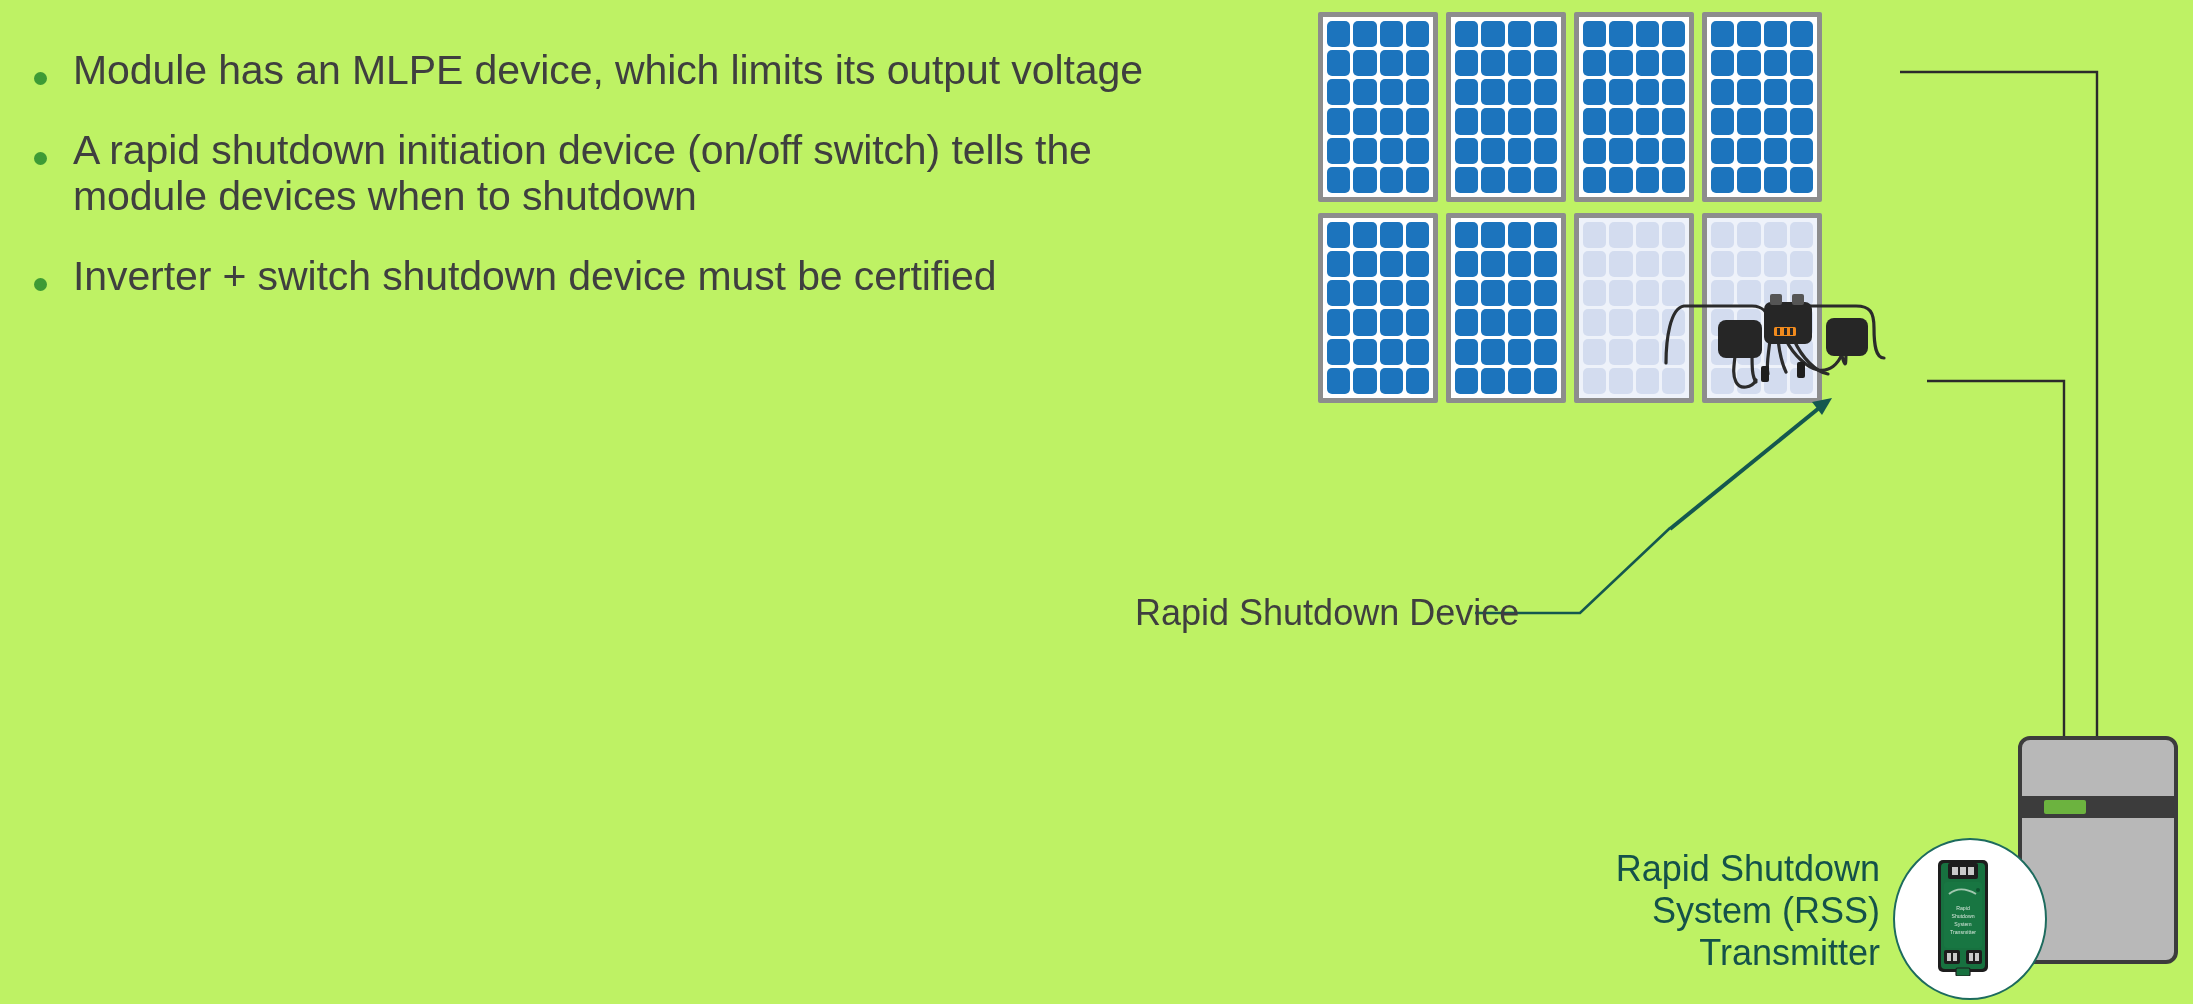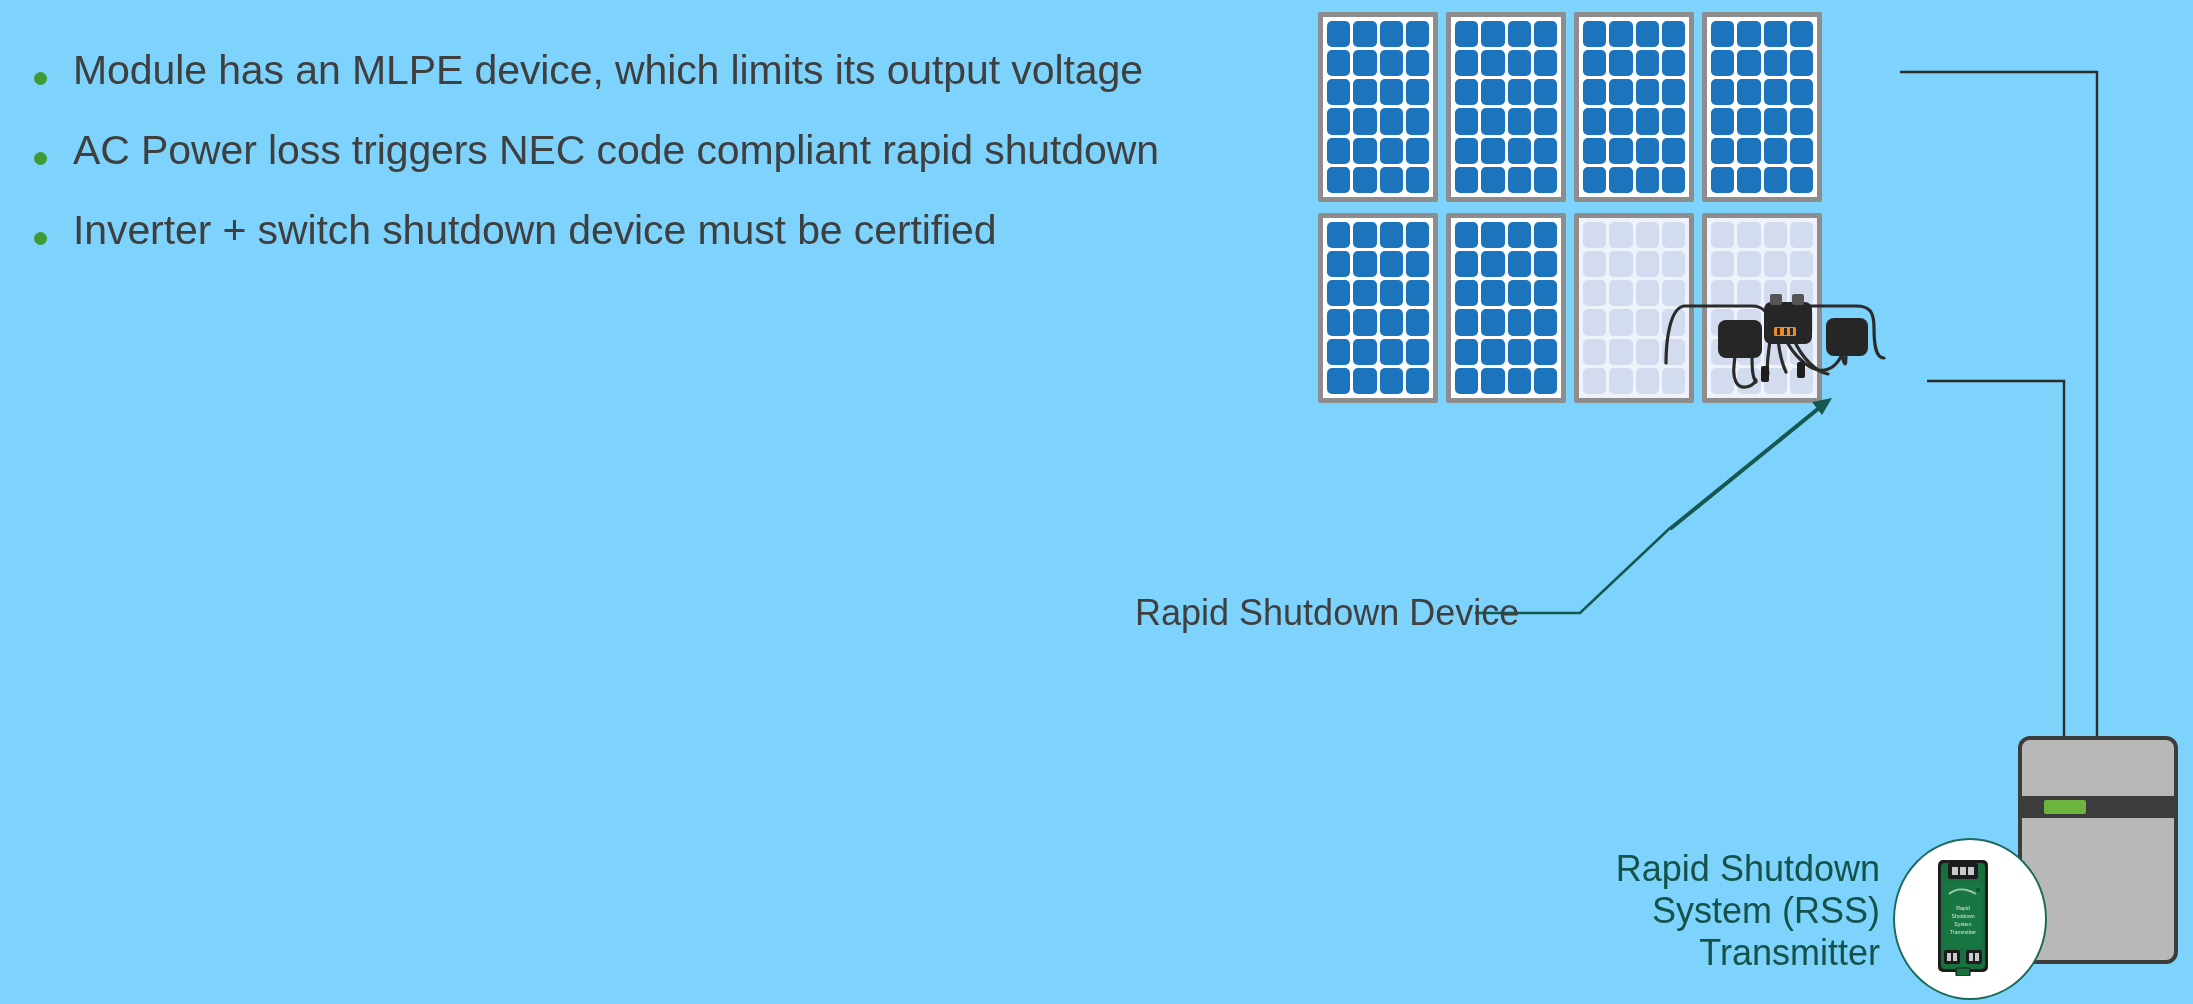--- a/index.html
+++ b/index.html
@@ -7,21 +7,21 @@
     padding: 0;
     background: #ffffff;
   }
   body {
     font-family: "Liberation Sans", sans-serif;
   }
   #slide {
     position: relative;
     width: 2193px;
     height: 1004px;
-    background: #7dd3fc;
+    background: #bef264;
     overflow: hidden;
   }
 
   
   #bullet-list {
     position: absolute;
     left: 18px;
     top: 48px;
     width: 1190px;
   }
@@ -184,25 +184,25 @@
 
 <div id="slide">
 
   <div id="bullet-list">
 
     <div class="bullet-row">
       <span class="bullet-dot"></span>
       <span class="bullet-text">Module has an MLPE device, which limits its output voltage</span>
     </div>
 
-
     <div class="bullet-row">
       <span class="bullet-dot"></span>
-      <span class="bullet-text">AC Power loss triggers NEC code compliant rapid shutdown</span>
+      <span class="bullet-text">A rapid shutdown initiation device (on/off switch) tells the module devices when to shutdown</span>
     </div>
+
 
     <div class="bullet-row">
       <span class="bullet-dot"></span>
       <span class="bullet-text">Inverter + switch shutdown device must be certified</span>
     </div>
 
   </div>
 
   <div id="solar-array">
 

